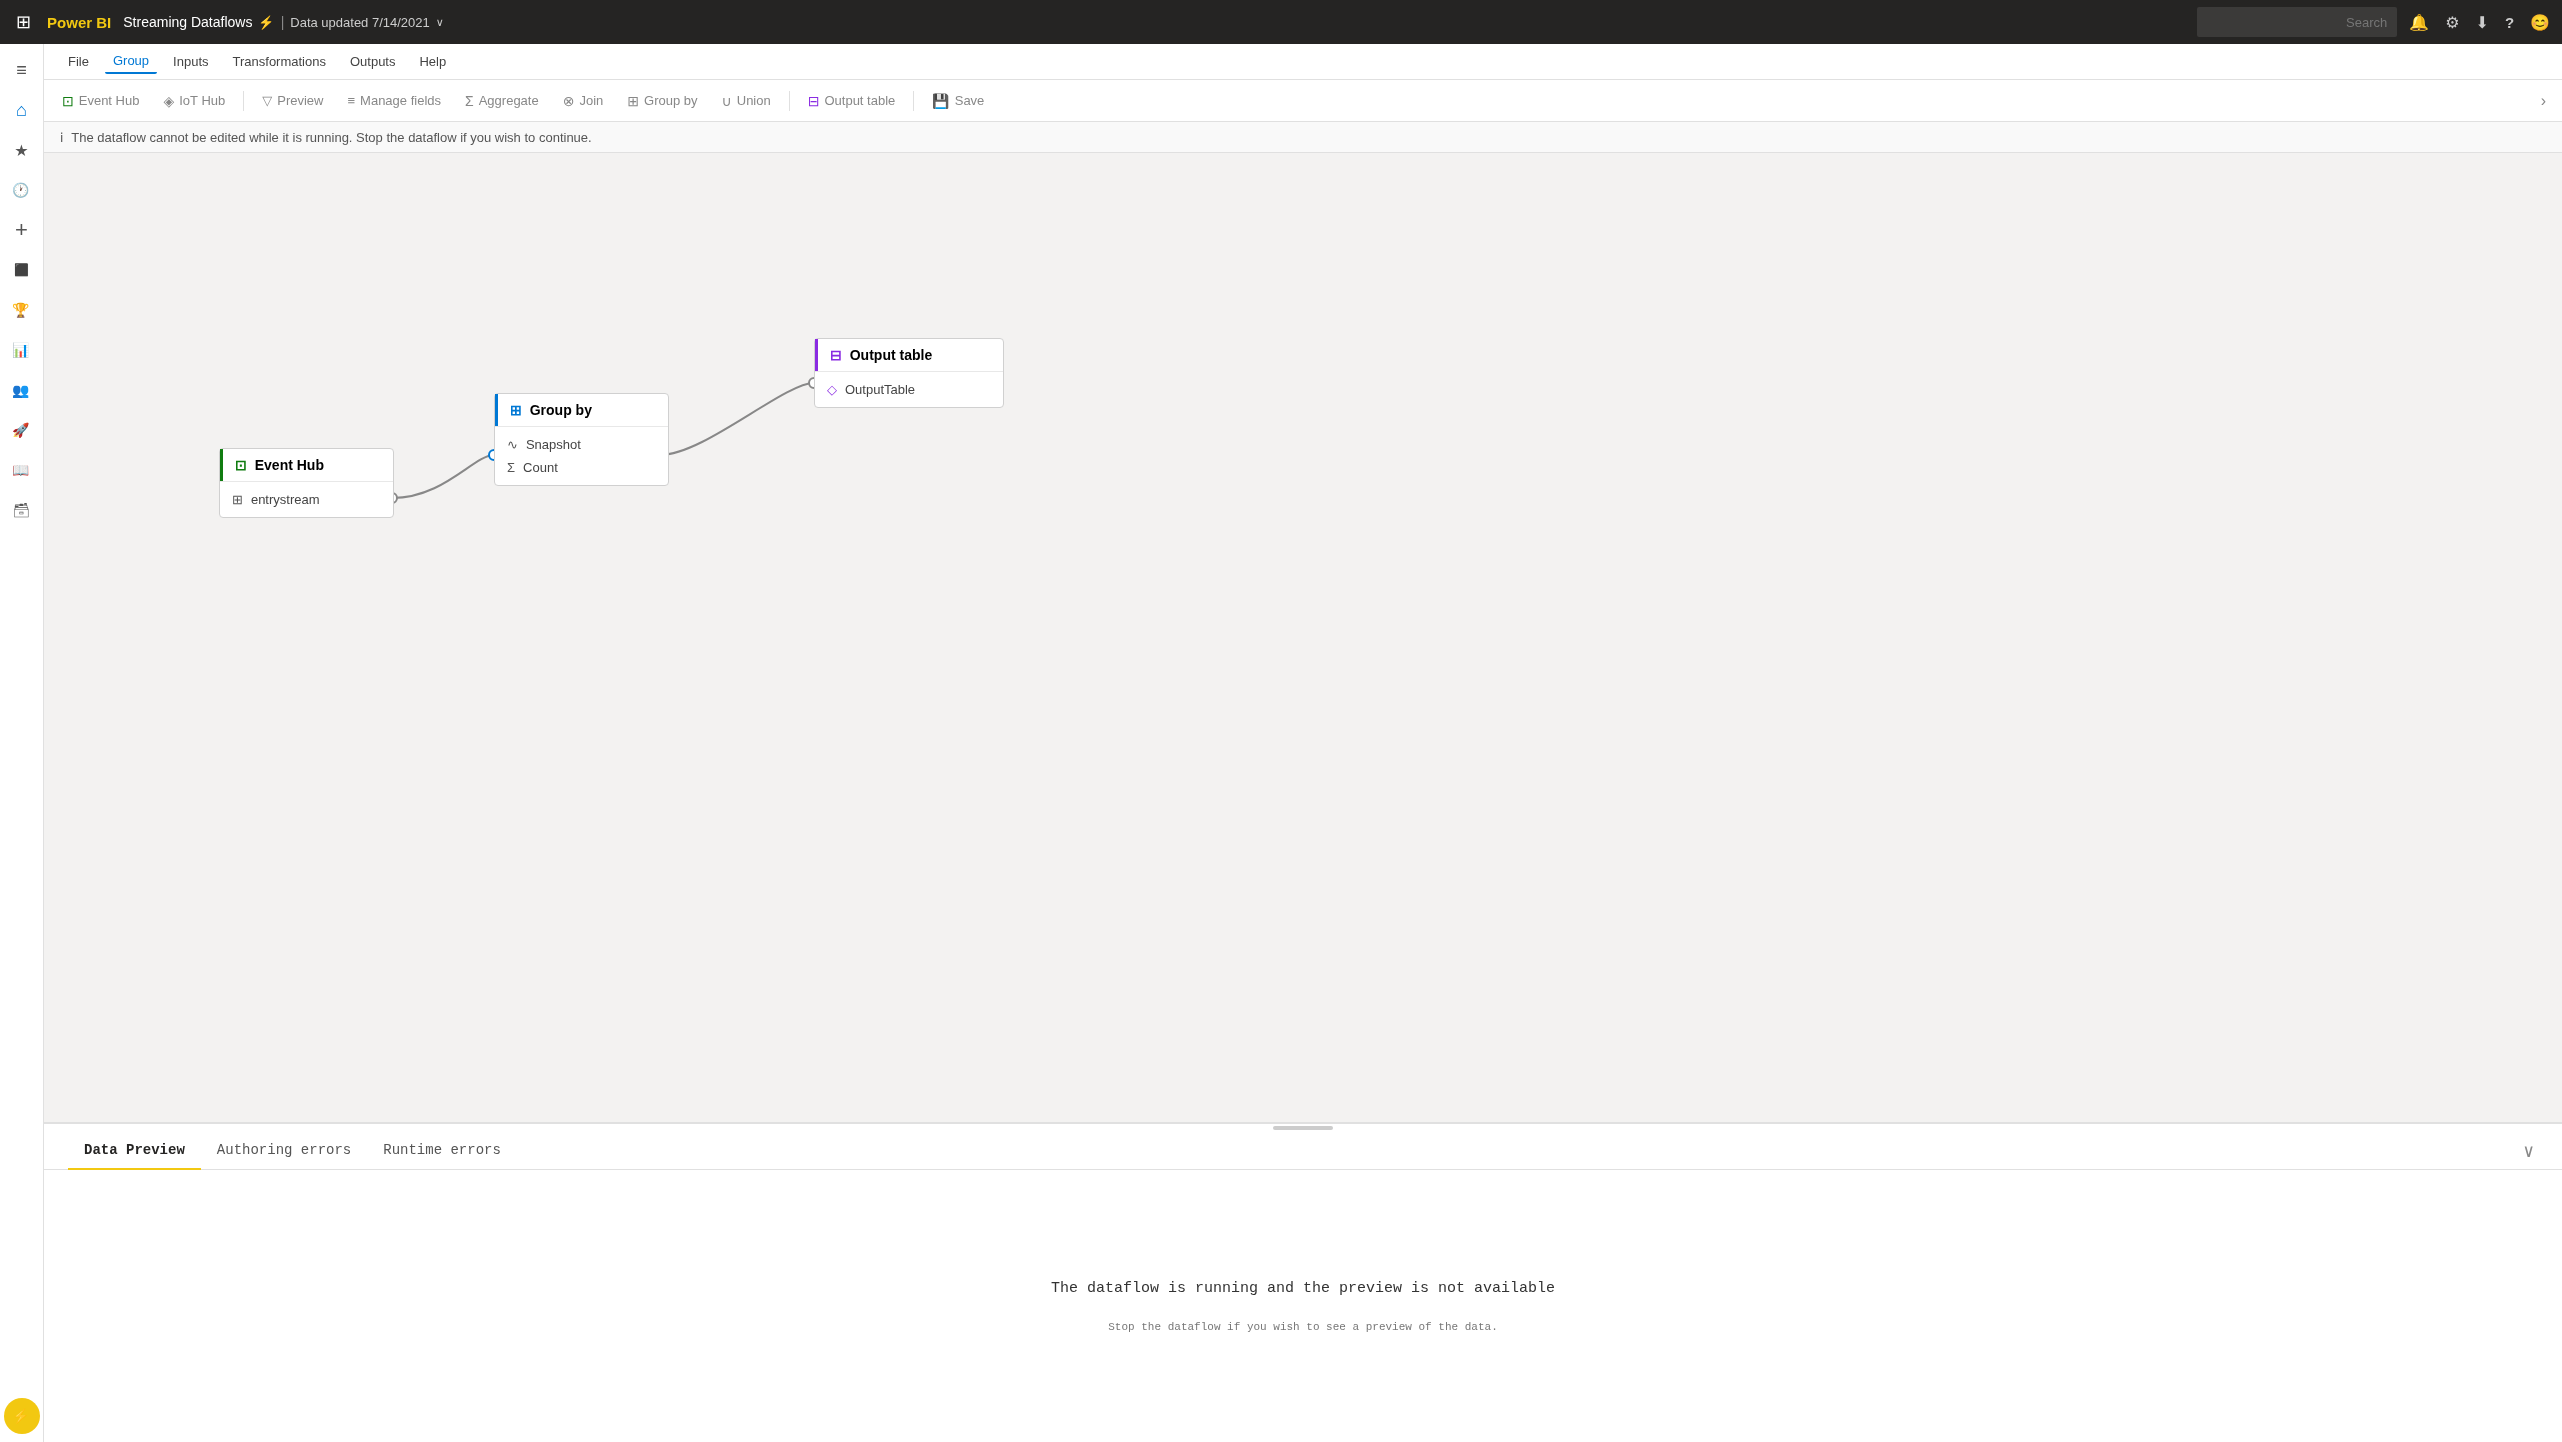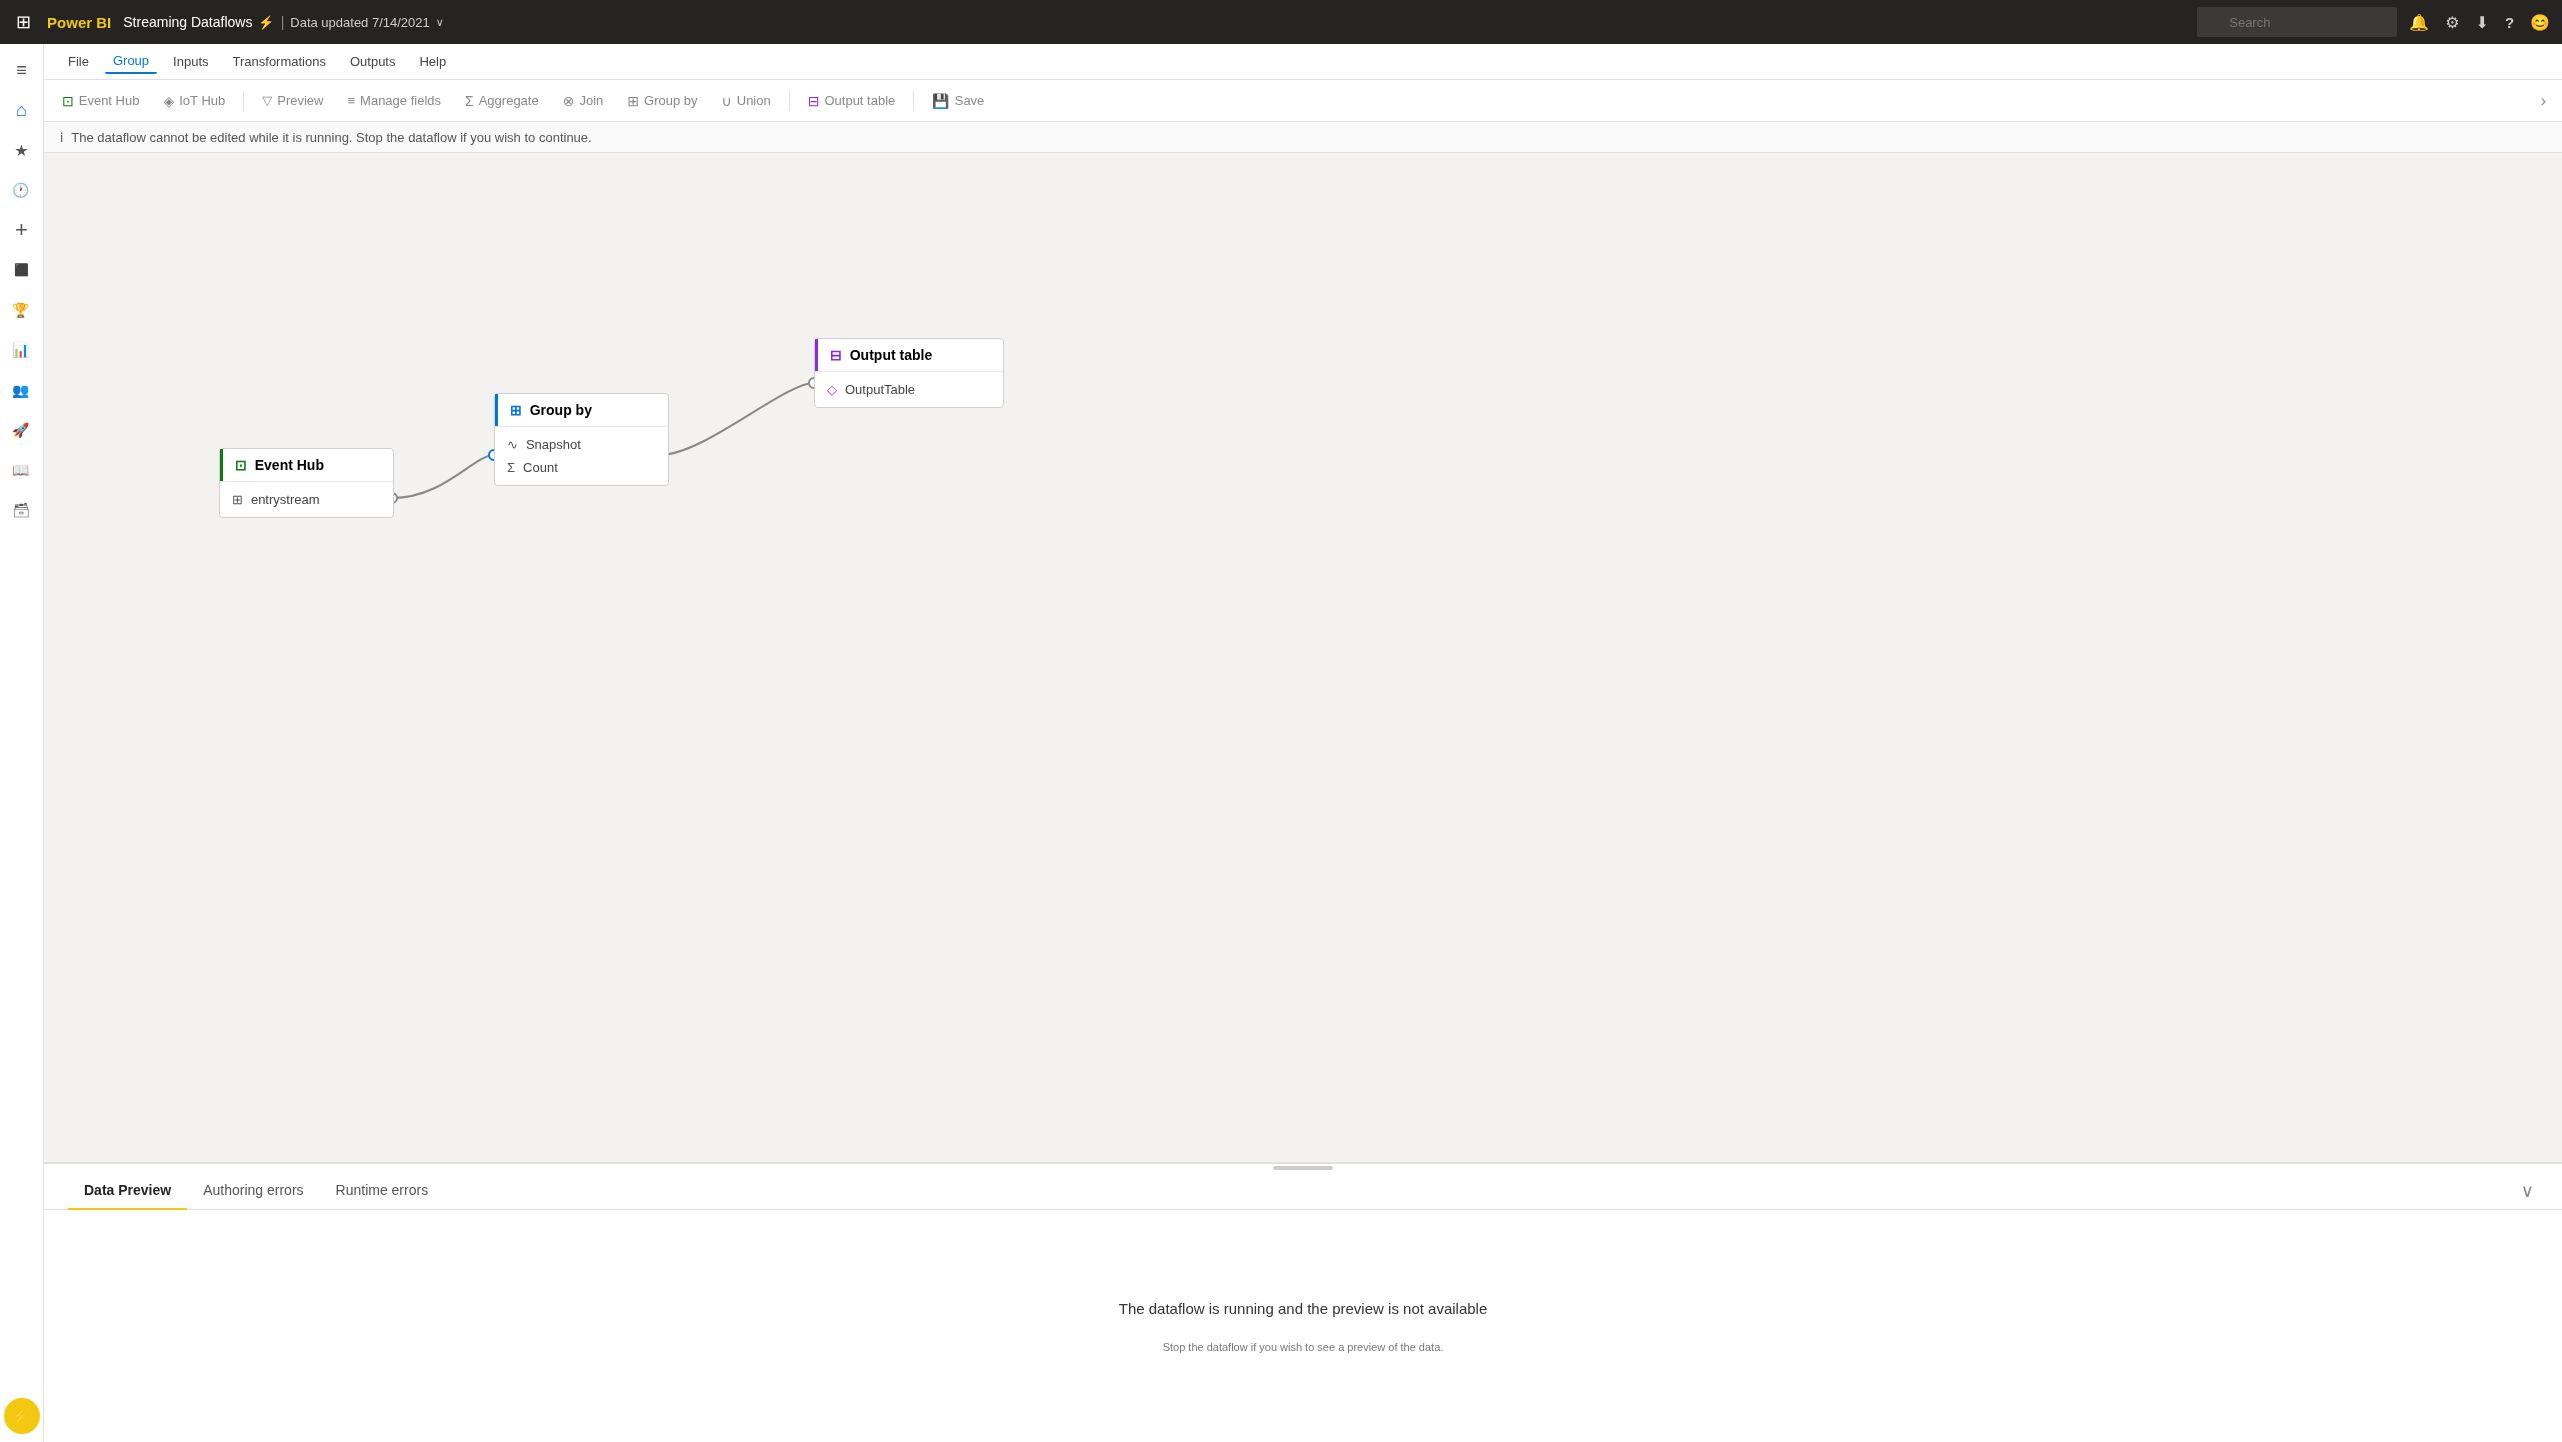--- a/index.html
+++ b/index.html
@@ -49,20 +49,21 @@
     .top-bar-search {
       background: #3b3a39;
       border: none;
       border-radius: 2px;
       height: 30px;
       padding: 0 10px 0 32px;
       color: #86efac;
       font-size: 13px;
       width: 200px;
       position: relative;
+      text-align: right;
     }
     .search-wrap {
       position: relative;
       display: flex;
       align-items: center;
     }
     .search-wrap .search-icon-inner {
       position: absolute;
       left: 8px;
       color: #aaa;
@@ -252,24 +253,25 @@
       left: 0;
       width: 100%;
       height: 100%;
       pointer-events: none;
     }
 
     
     .bottom-panel {
       background: #fff;
       border-top: 2px solid #e0e0e0;
-      height: 280px;
+      height: 320px;
       flex-shrink: 0;
       display: flex;
       flex-direction: column;
+      font-family: Liberation Mono, monospace;
     }
     .bottom-drag-handle {
       height: 8px;
       display: flex;
       align-items: center;
       justify-content: center;
       cursor: row-resize;
       flex-shrink: 0;
     }
     .drag-pill {

